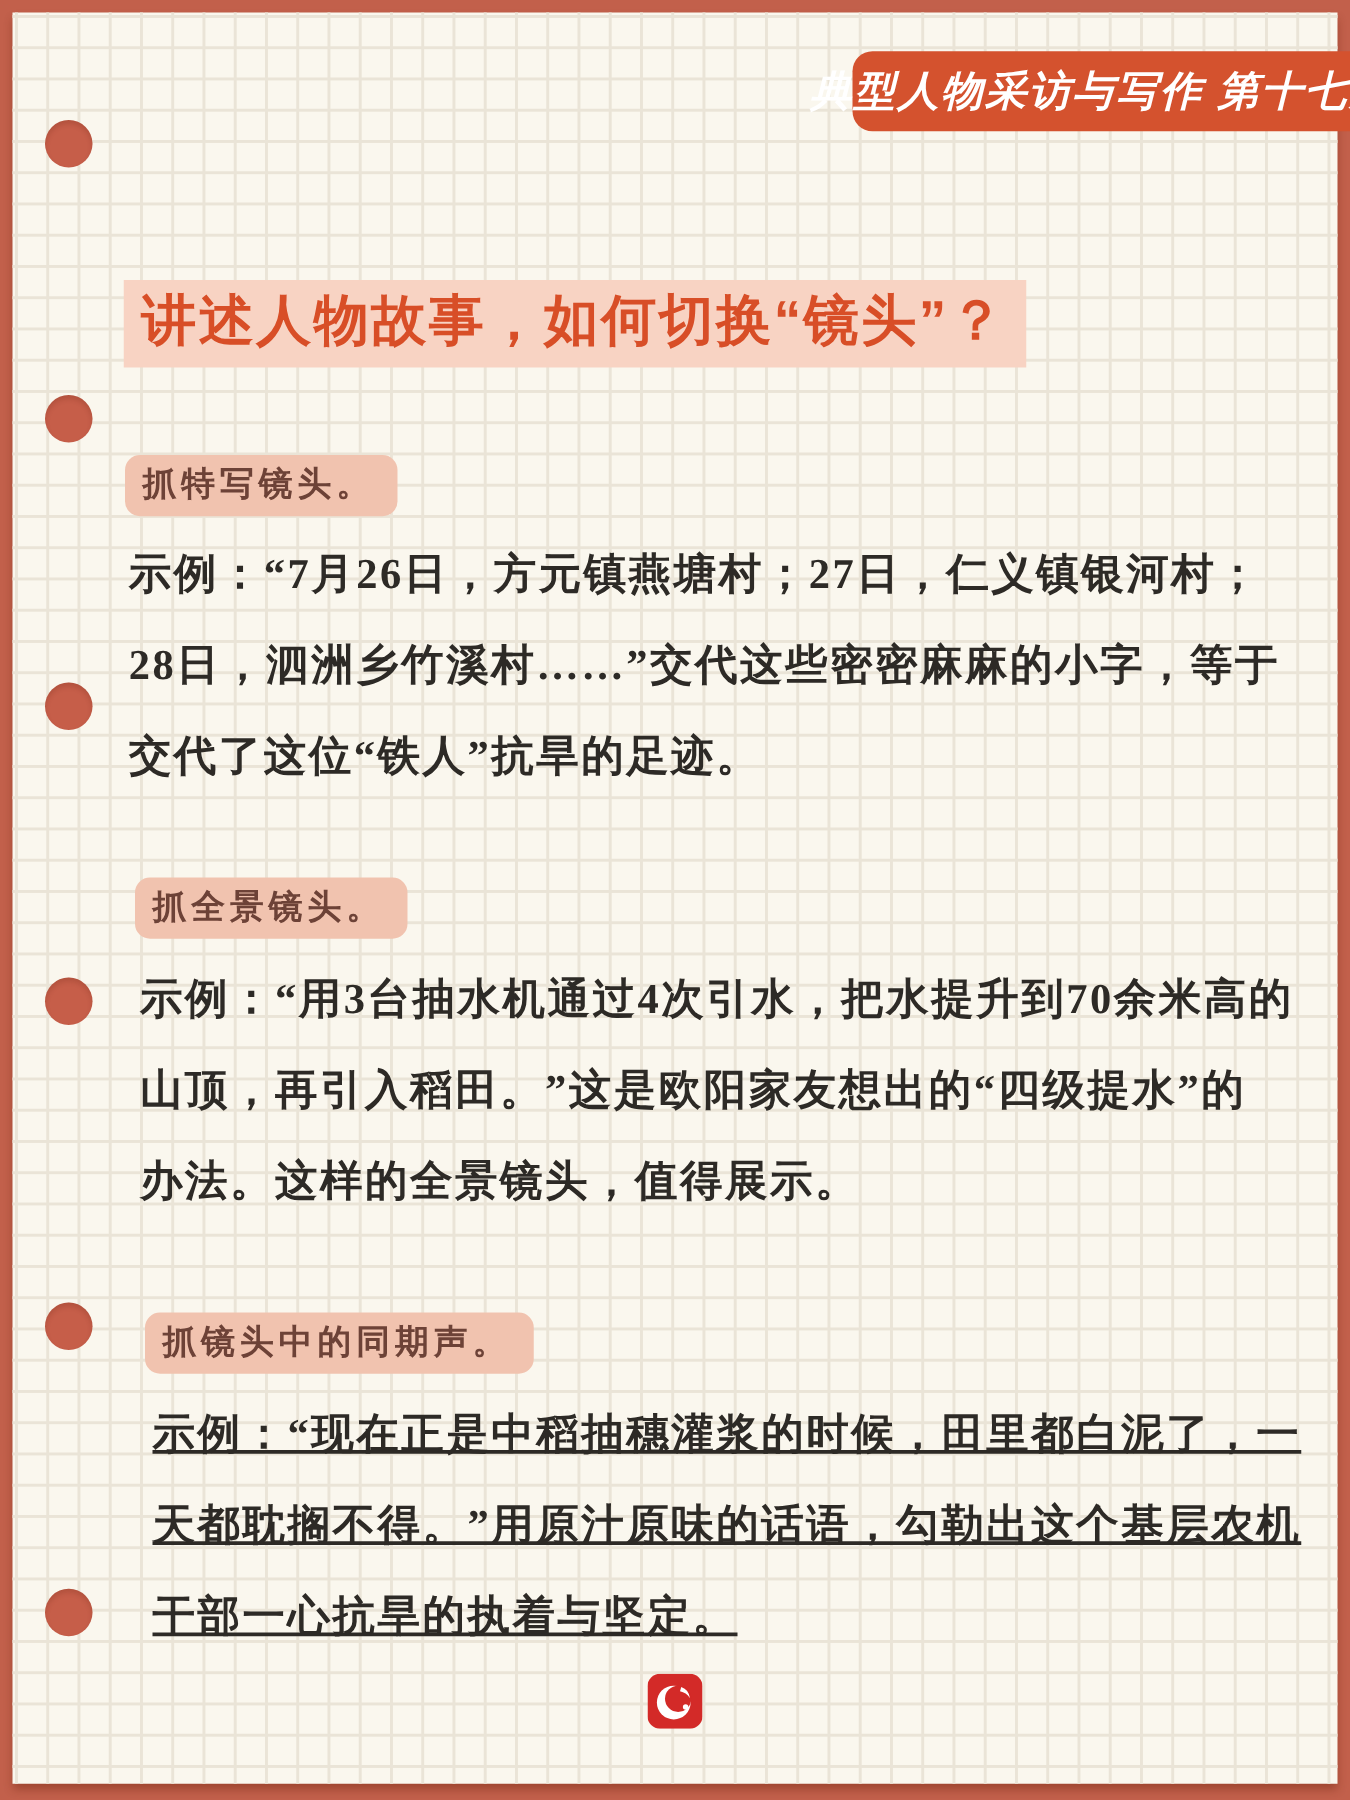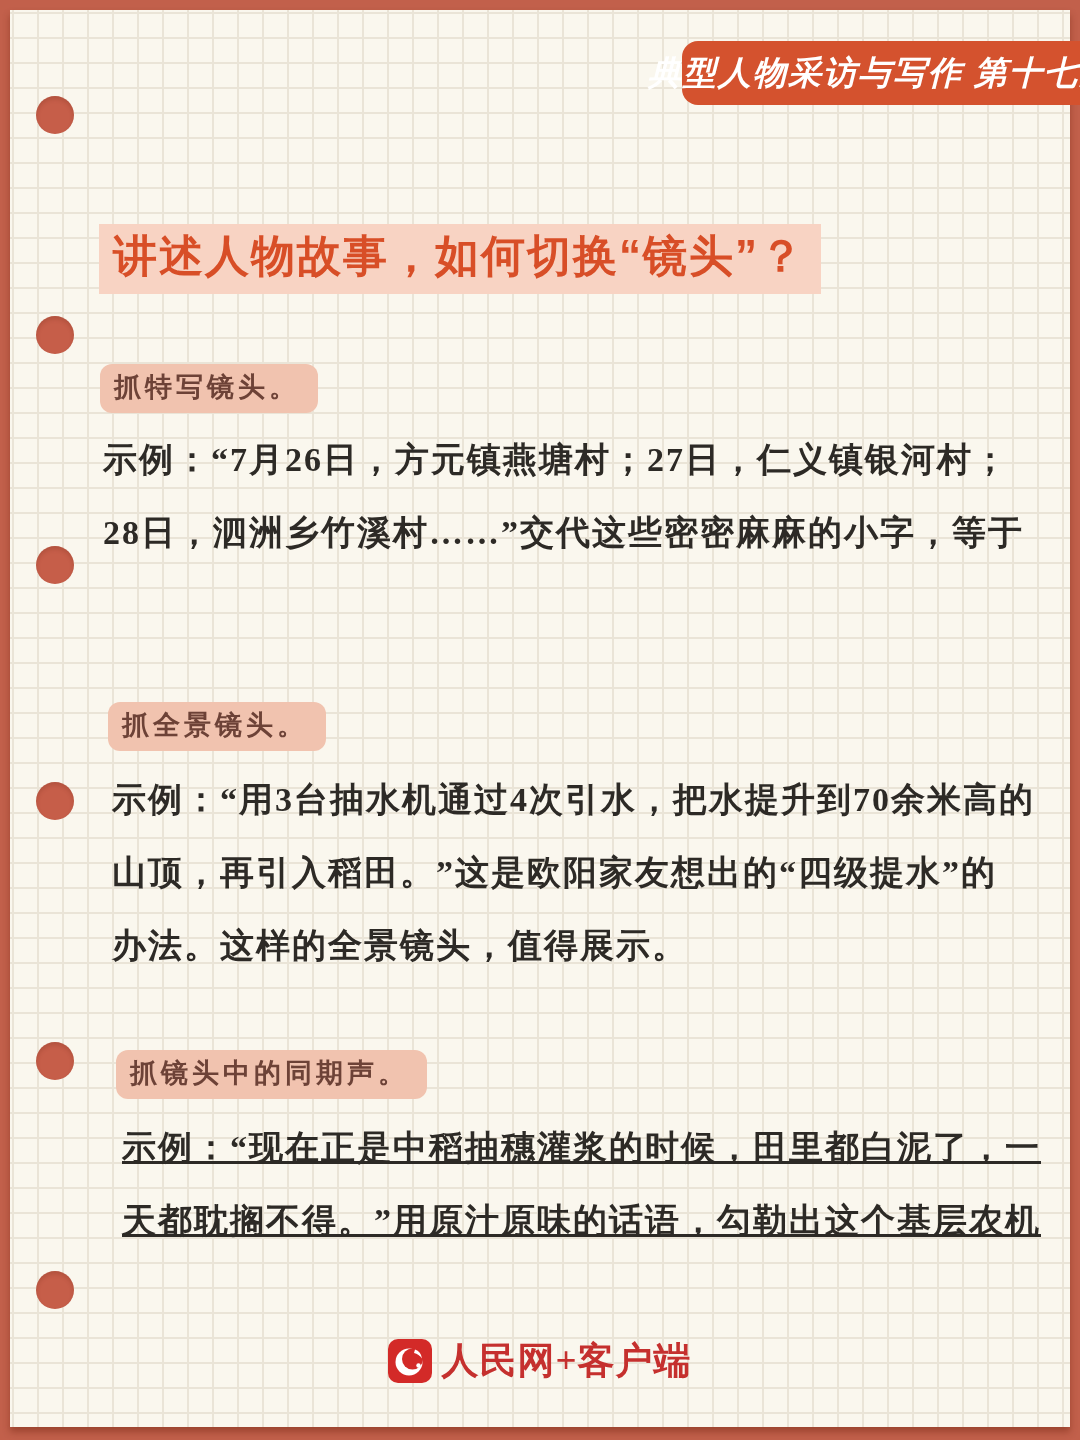--- a/index.html
+++ b/index.html
@@ -112,43 +112,44 @@
     <span>典型人物采访与写作 第十七期</span>
   </div>
 
   <div class="title">讲述人物故事，如何切换“镜头”？</div>
 
   <div class="section" style="left:100px; top:364px;">
     <div class="sec-heading">抓特写镜头。</div>
     <div class="sec-body" style="margin-top:10px; margin-left:3px;">
       <div class="line">示例：“7月26日，方元镇燕塘村；27日，仁义镇银河村；</div>
       <div class="line">28日，泗洲乡竹溪村……”交代这些密密麻麻的小字，等于</div>
+      <div class="line">交代了这位“铁人”抗旱的足迹。</div>
     </div>
   </div>
 
   <div class="section" style="left:108px; top:702px;">
     <div class="sec-heading">抓全景镜头。</div>
     <div class="sec-body" style="margin-top:12px; margin-left:4px;">
       <div class="line">示例：“用3台抽水机通过4次引水，把水提升到70余米高的</div>
       <div class="line">山顶，再引入稻田。”这是欧阳家友想出的“四级提水”的</div>
       <div class="line">办法。这样的全景镜头，值得展示。</div>
     </div>
   </div>
 
   <div class="section" style="left:116px; top:1050px;">
     <div class="sec-heading">抓镜头中的同期声。</div>
     <div class="sec-body" style="margin-top:12px; margin-left:6px;text-decoration:underline;">
       <div class="line">示例：“现在正是中稻抽穗灌浆的时候，田里都白泥了，一</div>
       <div class="line">天都耽搁不得。”用原汁原味的话语，勾勒出这个基层农机</div>
+      <div class="line">干部一心抗旱的执着与坚定。</div>
     </div>
   </div>
 
   <div class="footer">
     <svg class="brand-icon" viewBox="0 0 44 44" aria-hidden="true">
       <rect x="0" y="0" width="44" height="44" rx="10" fill="#d32a28"></rect>
       <circle cx="21" cy="23" r="13.5" fill="#ffffff"></circle>
       <circle cx="24.5" cy="20" r="10.5" fill="#d32a28"></circle>
       <path d="M27 10.5 q6 2 7 9 q-3-4.5-8-5.5 z" fill="#ffffff"></path>
       <circle cx="30.5" cy="26.5" r="2.2" fill="#ffffff"></circle>
     </svg>
-    <span class="brand-text">人民网+客户端</span>
   </div>
 </div>
 
 </body></html>

